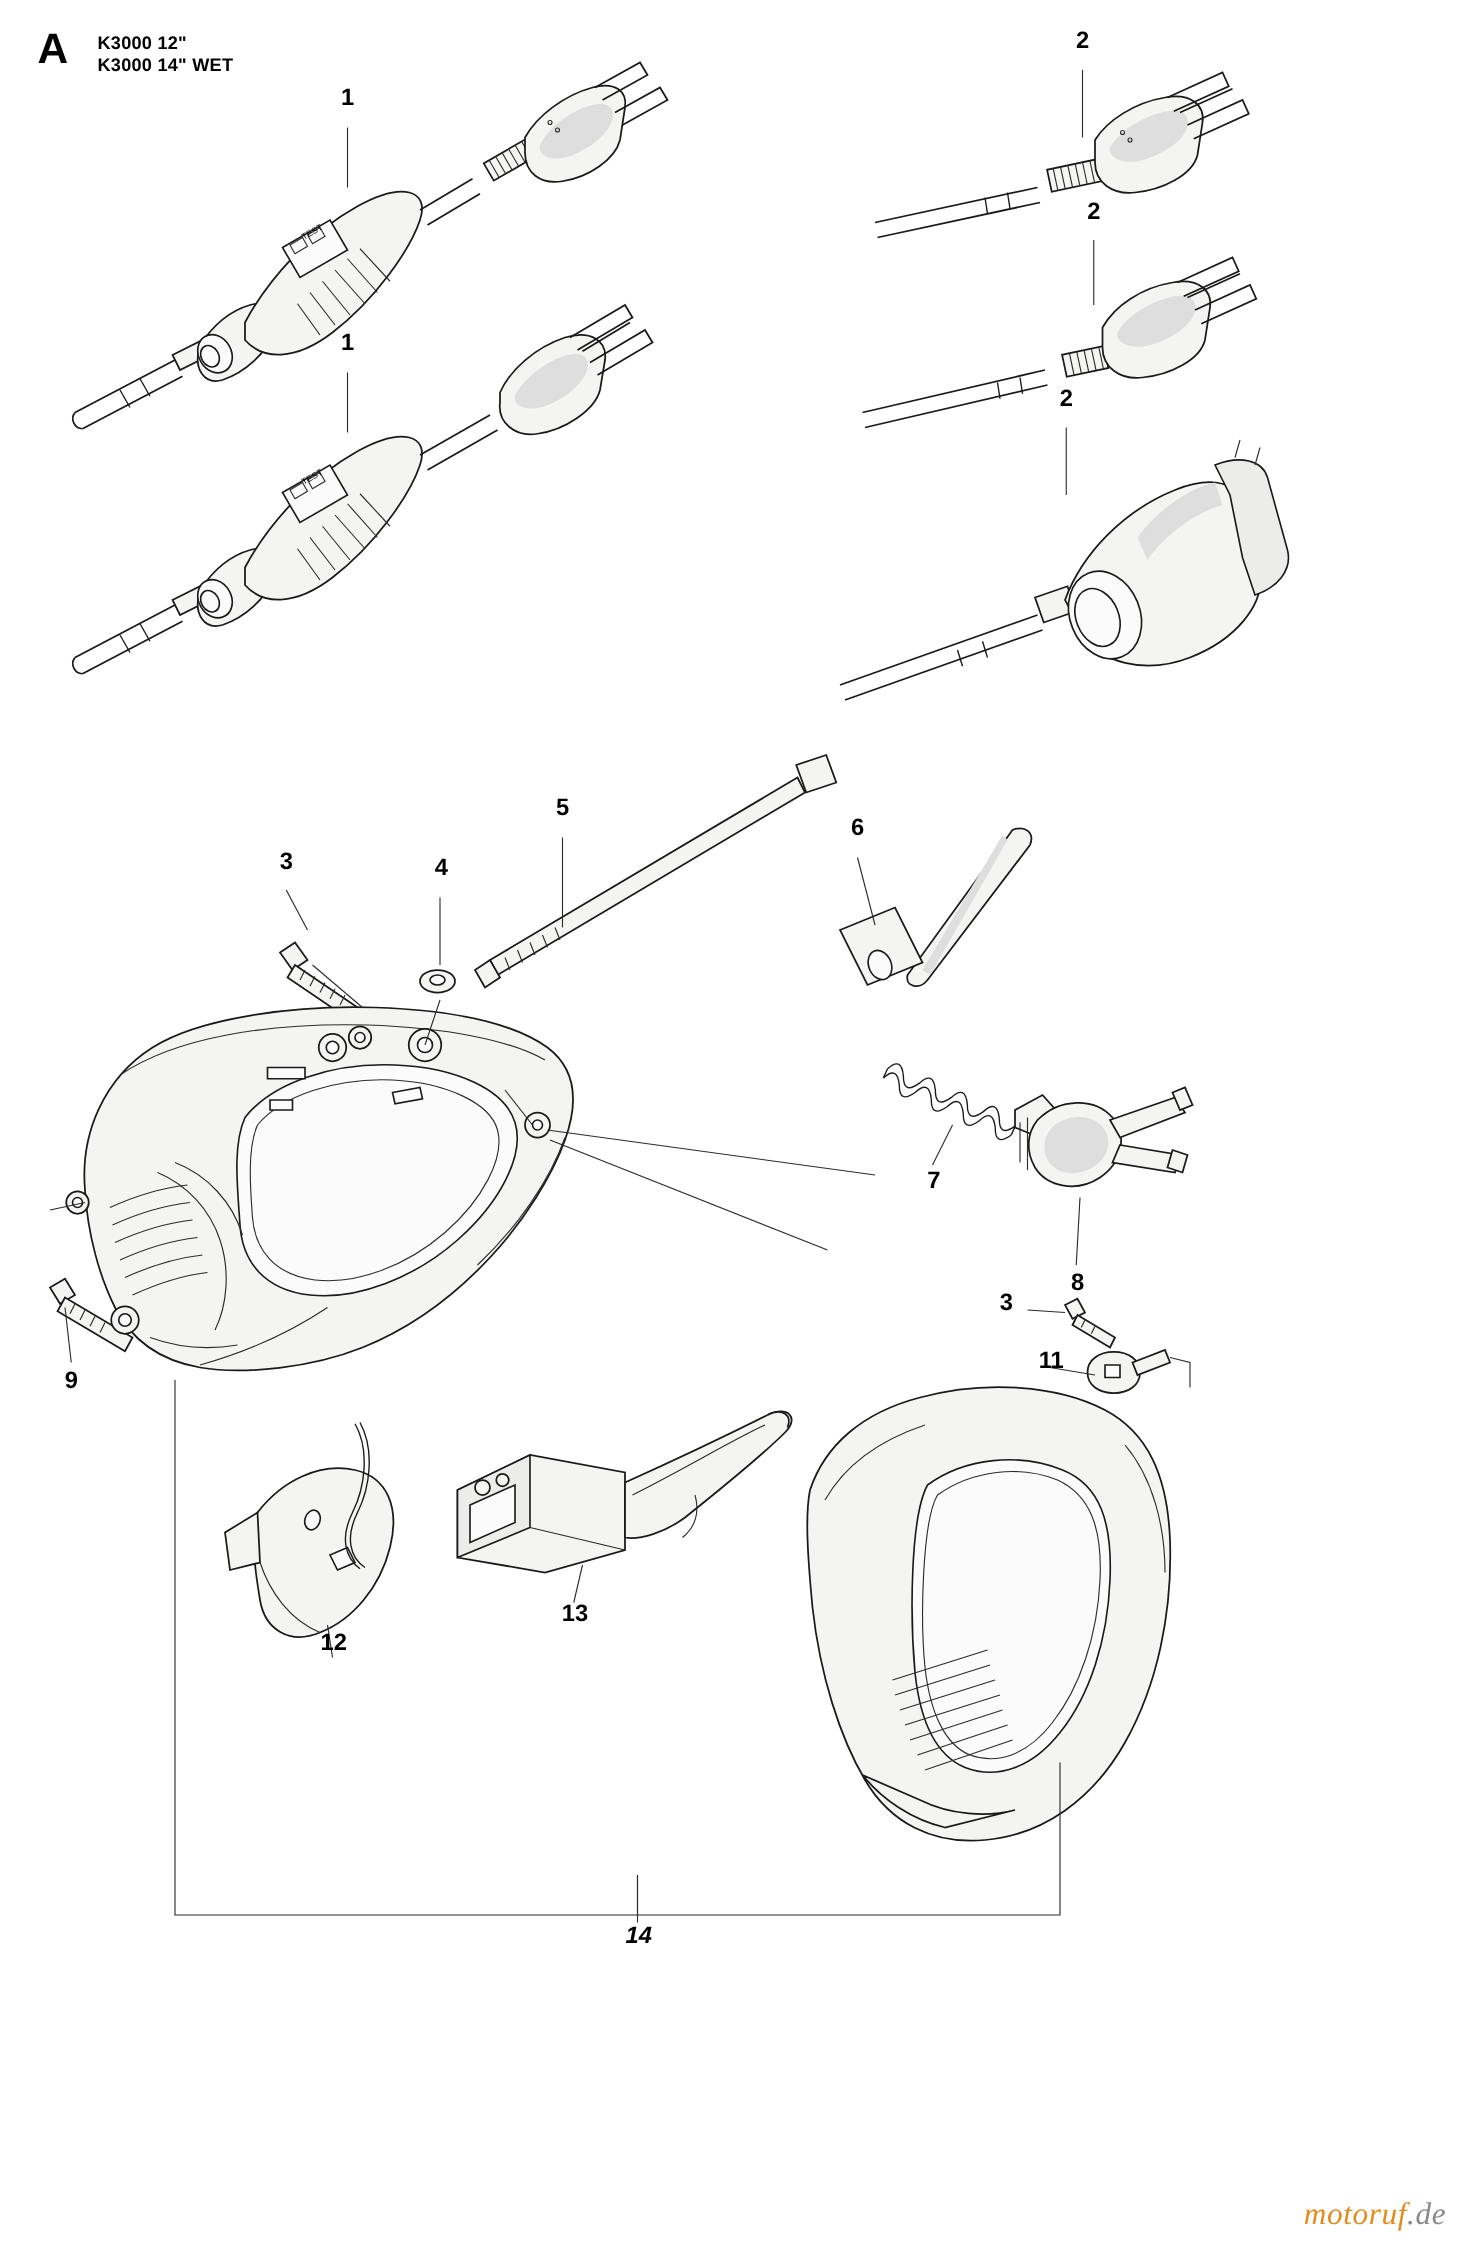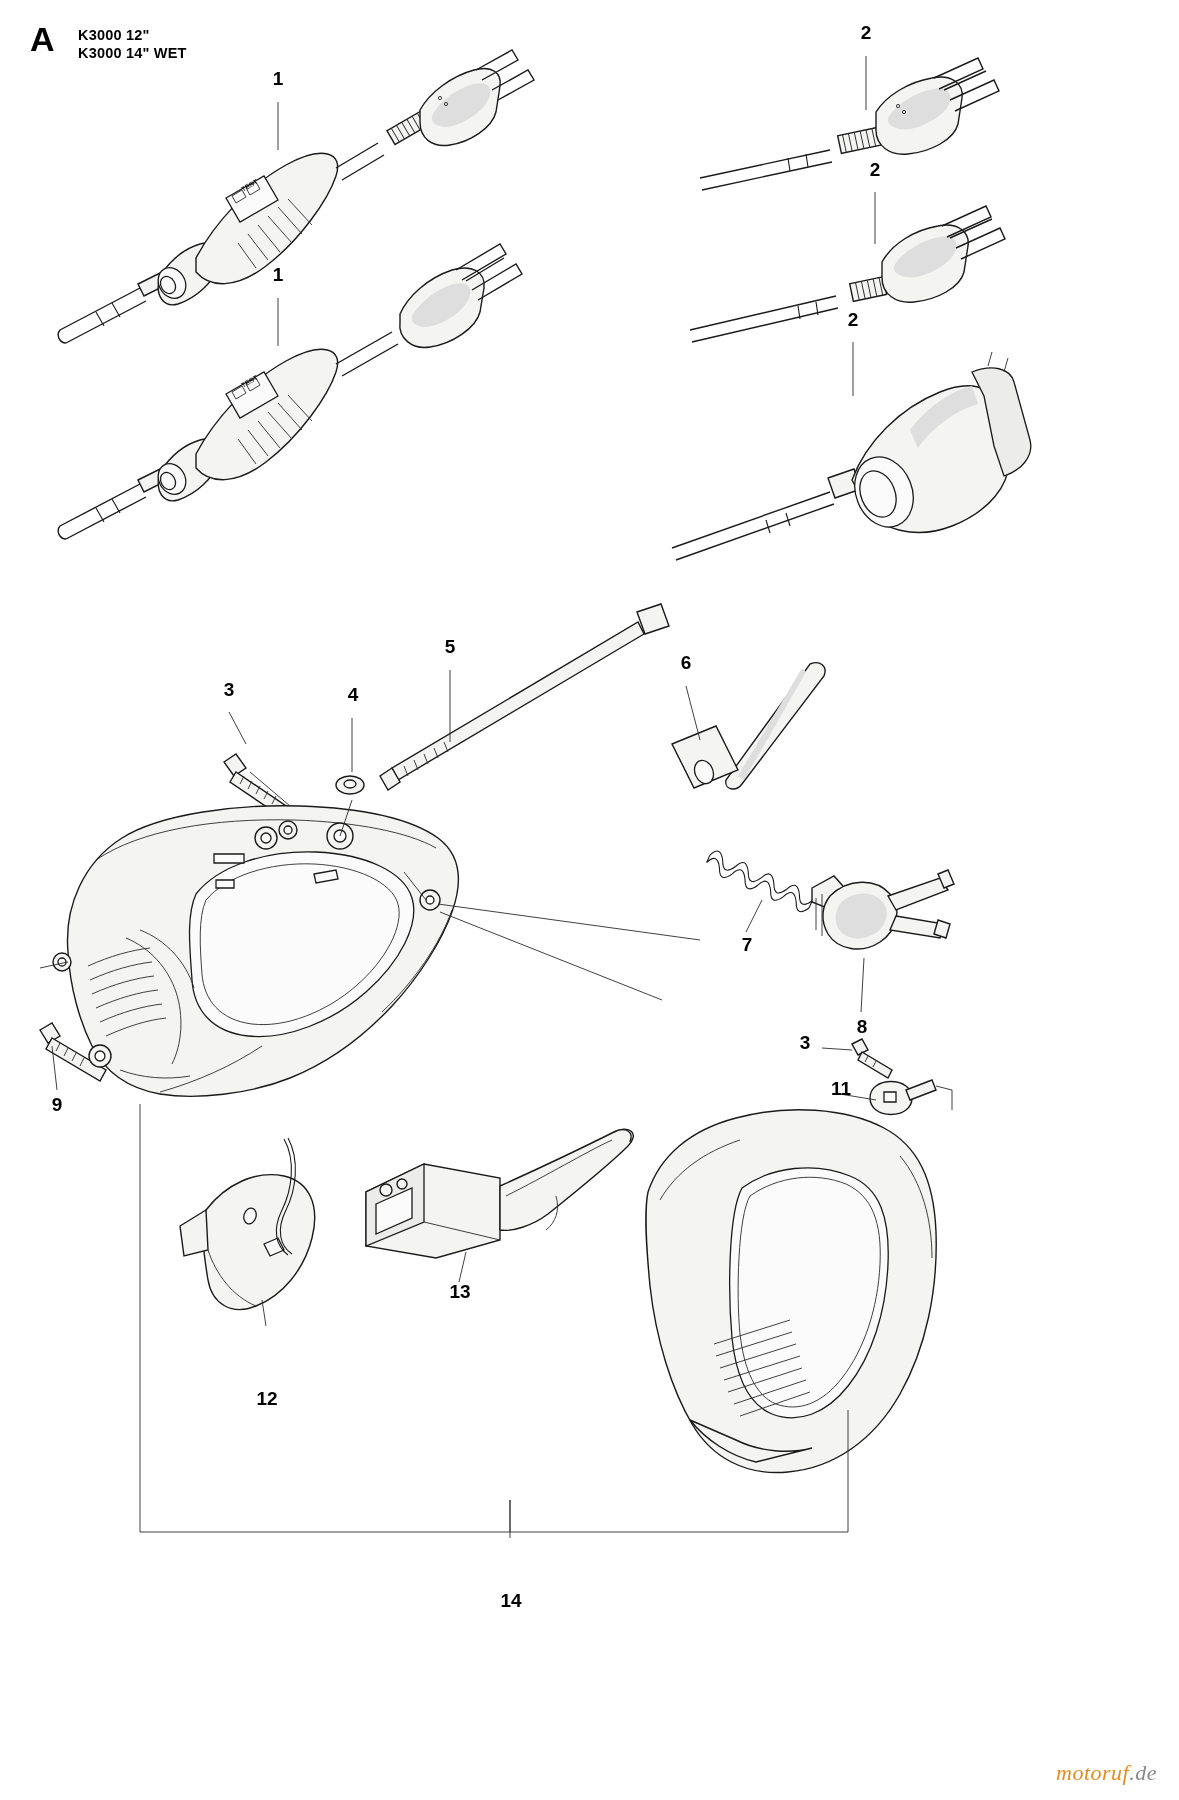--- a/index.html
+++ b/index.html
@@ -45,21 +45,21 @@
     font-weight: bold;
     font-family: "Liberation Sans", sans-serif;
     color: #000;
     text-align: center;
     width: 26px;
   }
   .watermark {
     position: absolute;
     right: 22px;
     bottom: 14px;
-    font-size: 22px;
+    font-size: 25px;
     font-family: "Liberation Serif", serif;
     font-style: italic;
     color: #e38c1e;
     letter-spacing: 0.5px;
     margin-left: 20px;
   }
   .watermark .de {
     color: #8a8a8a;
     font-style: italic;
   }
@@ -440,19 +440,19 @@
   <div class="callout" style="left:840px; top:309px;">2</div>
   <div class="callout" style="left:216px; top:679px;">3</div>
   <div class="callout" style="left:340px; top:684px;">4</div>
   <div class="callout" style="left:437px; top:636px;">5</div>
   <div class="callout" style="left:673px; top:652px;">6</div>
   <div class="callout" style="left:734px; top:934px;">7</div>
   <div class="callout" style="left:849px; top:1016px;">8</div>
   <div class="callout" style="left:44px; top:1094px;">9</div>
   <div class="callout" style="left:788px; top:1032px; width:34px;">3</div>
   <div class="callout" style="left:806px; top:1078px; width:34px;margin-left:18px;">11</div>
-  <div class="callout" style="left:250px; top:1388px; width:34px;">12</div>
+  <div class="callout" style="left:250px; top:1304px; width:34px;">12</div>
   <div class="callout" style="left:443px; top:1281px; width:34px;">13</div>
-  <div class="callout" style="left:494px; top:1590px; width:34px;">14</div>
+  <div class="callout" style="left:494px; top:1538px; width:34px;font-style:italic;">14</div>
 
   <div class="watermark"><span>motoruf</span><span class="de">.de</span></div>
 
 </div>
 
 </body></html>

